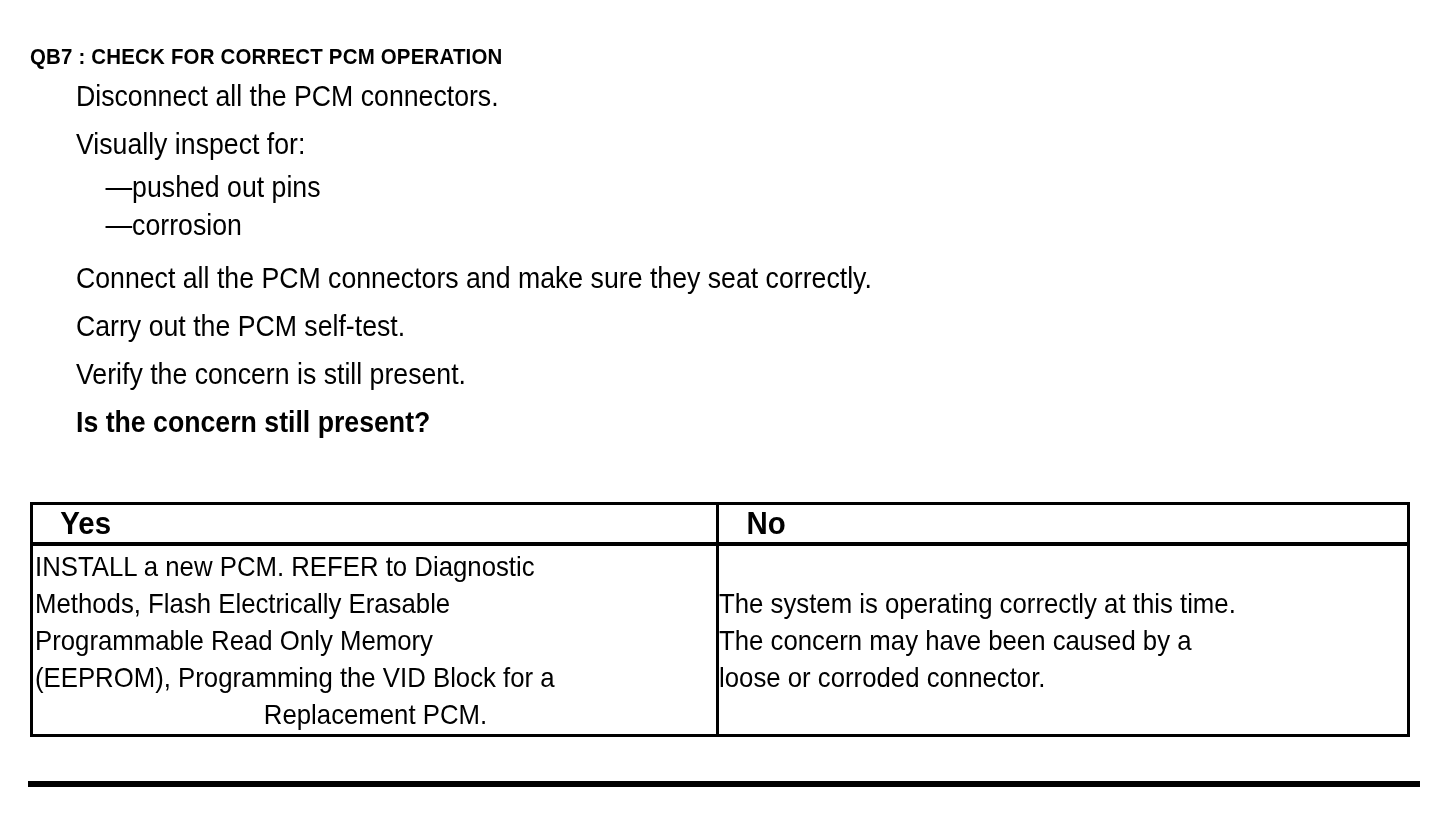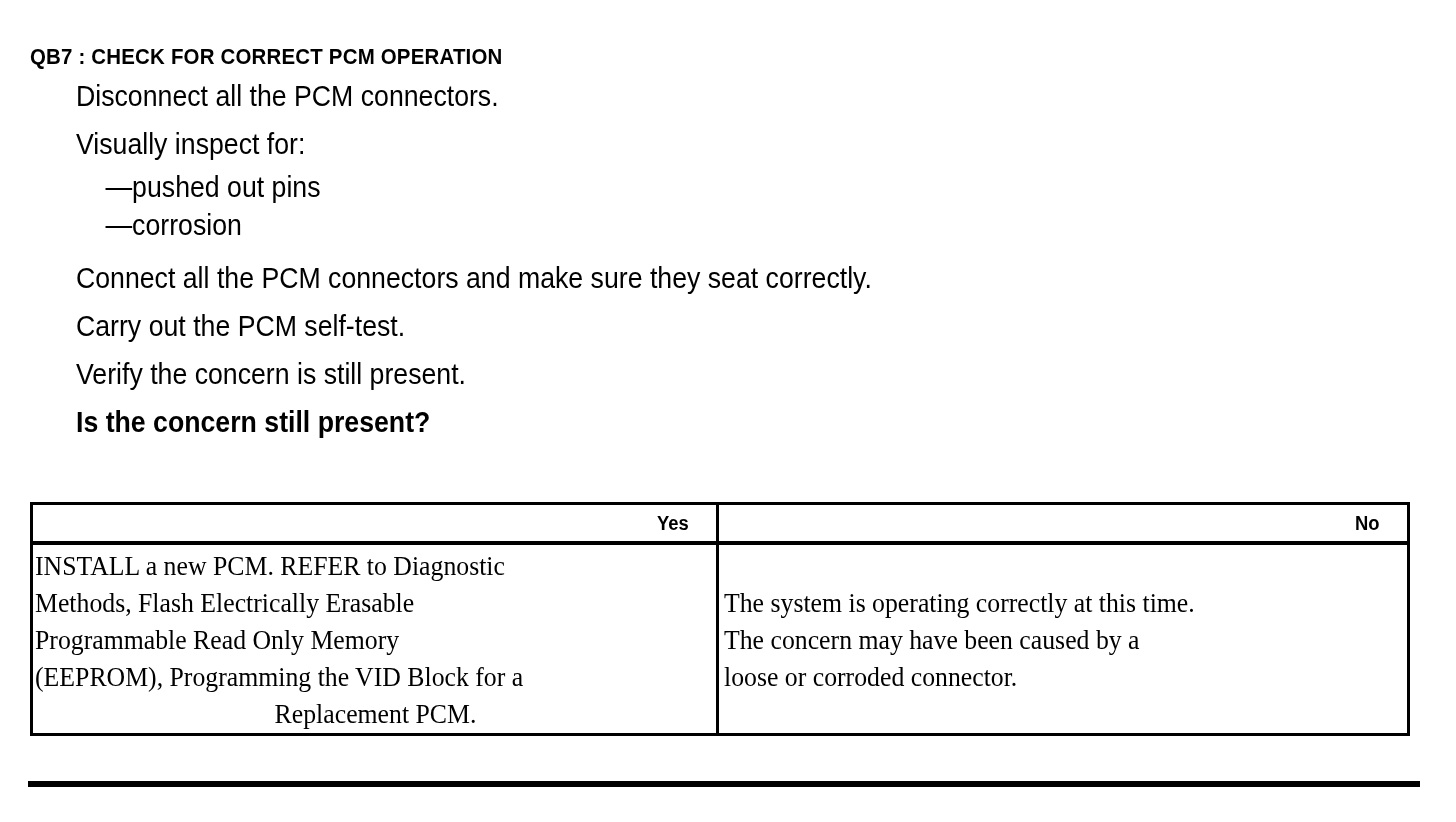--- a/index.html
+++ b/index.html
@@ -71,48 +71,46 @@
     table-layout: fixed;
   }
   .decision-table td,
   .decision-table th {
     border: 3px solid #000000;
     padding: 0;
     vertical-align: middle;
   }
   .decision-table thead th {
     height: 36px;
-    font-size: 20px;
+    font-size: 32px;
     font-weight: bold;
-    text-align: right;
+    text-align: left;
     border-bottom-width: 4px;
   }
   .th-inner {
     display: block;
     transform: scaleX(0.92);
   }
   .col-yes { width: 686px; }
   .col-no  { width: 691px; }
 
   .cell-yes, .cell-no {
     height: 188px;
     font-size: 28px;
     line-height: 37px;
     vertical-align: middle;
   }
   .cell-lines {
     display: block;
-    font-family: Liberation Serif, serif;
   }
   .cell-yes .cell-lines {
     padding-left: 2px;
     text-align: left;
   }
   .cell-no .cell-lines {
-    padding-left: 5px;
     text-align: left;
   }
   .cell-line {
     display: block;
     white-space: nowrap;
     transform: scaleX(0.92);
     transform-origin: left center;
   }
   .cell-line.centered {
     transform-origin: center center;

